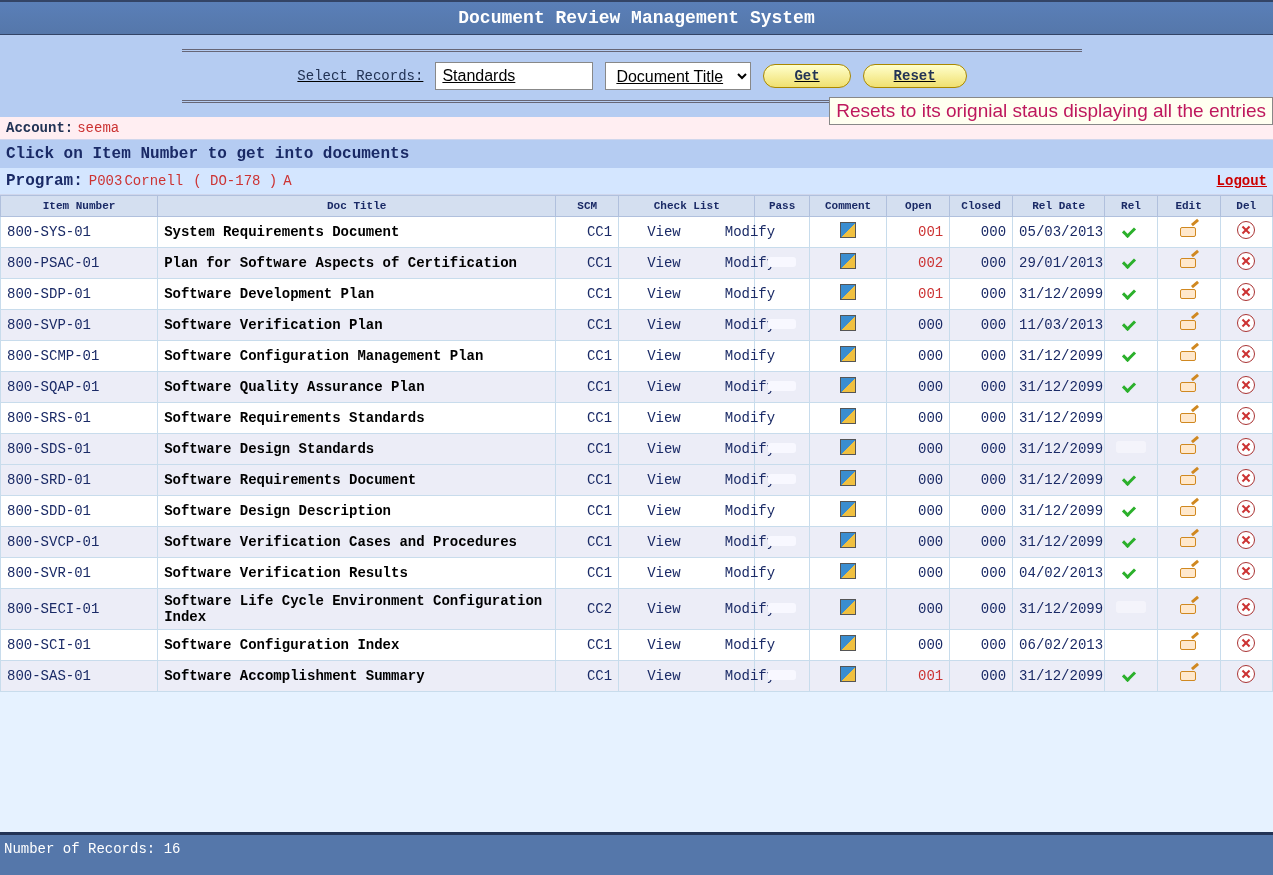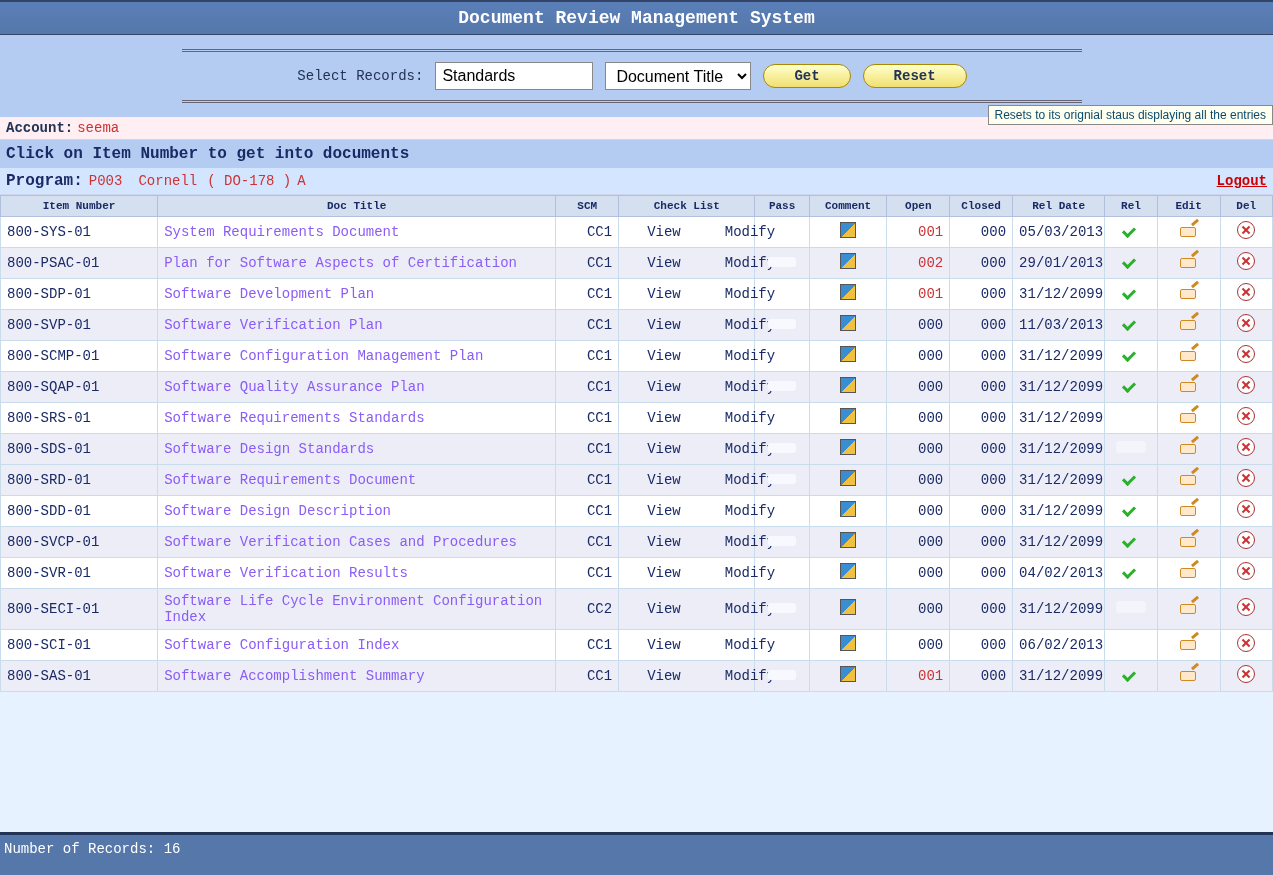--- a/index.html
+++ b/index.html
@@ -21,20 +21,21 @@
     text-align: center;
     padding: 6px 0;
     border-top: 2px solid #334466;
     border-bottom: 1px solid #334466;
   }
   .filter-panel {
     background: #b5ccf2;
     padding: 10px 9px 10px 0;
     text-align: center;
     position: relative;
+    text-decoration: underline;
   }
   .filter-hr {
     width: 900px;
     margin: 4px auto;
     border: none;
     border-top: 3px double #666677;
   }
   .filter-row {
     display: flex;
     justify-content: center;
@@ -68,22 +69,22 @@
     cursor: pointer;
   }
   .tooltip {
     position: absolute;
     right: 0;
     bottom: -8px;
     background: #fffff0;
     border: 1px solid #888;
     padding: 2px 6px;
     font-family: Arial, sans-serif;
-    font-size: 12px;
-    color: #0c4a6e;
+    font-size: 19px;
+    color: #be185d;
     z-index: 5;
   }
   .account-nav-row {
     background: #ffeef2;
     display: flex;
     align-items: center;
     padding: 3px 6px;
     border-bottom: 1px solid #cfd6ec;
   }
   .account-label { color: #223355; font-weight: bold; }
@@ -110,21 +111,21 @@
   }
   .program-row {
     background: #d4e6ff;
     display: flex;
     align-items: center;
     padding: 4px 6px;
     border-bottom: 1px solid #cfd6ec;
   }
   .program-label { color: #1a2a66; font-weight: bold; font-size: 16px; }
   .program-code { color: #cc3333; margin-left: 6px; }
-  .program-name { color: #cc3333; margin-left: 16px; }
+  .program-name { color: #cc3333; margin-left: 2px; }
   .program-std { color: #cc3333; margin-left: 10px; }
   .program-rev { color: #cc3333; margin-left: 6px; }
   .logout-link { margin-left: auto; color: #cc0000; text-decoration: underline; font-weight: bold; }
 
   table.data {
     width: 100%;
     border-collapse: collapse;
     table-layout: fixed;
   }
   table.data th {
@@ -151,21 +152,21 @@
   .col-pass { width: 52px; text-align: center; }
   .col-comment { width: 74px; text-align: center; }
   .col-open { width: 60px; text-align: right; padding-right:8px; }
   .col-closed { width: 60px; text-align: right; padding-right:8px; }
   .col-reldate { width: 88px; text-align: left; }
   .col-rel { width: 50px; text-align: center; }
   .col-edit { width: 60px; text-align: center; }
   .col-del { width: 50px; text-align: center; }
 
   td.item-num { color: #1a2a66; }
-  td.doc-title { color: #8b5cf6; }
+  td.doc-title { color: #000000; font-weight: bold; }
   td.scm { color: #1a2a66; text-align: right; }
   td.checklist a {
     color: #1a2a66;
     text-decoration: none;
     margin: 0 22px;
     cursor: pointer;
   }
   td.open { color: #1a2a66; text-align: right; padding-right: 8px; font-family: Liberation Mono, monospace; }
   td.open.nonzero { color: #cc3333; }
   td.closed { color: #1a2a66; text-align: right; padding-right: 8px; }

